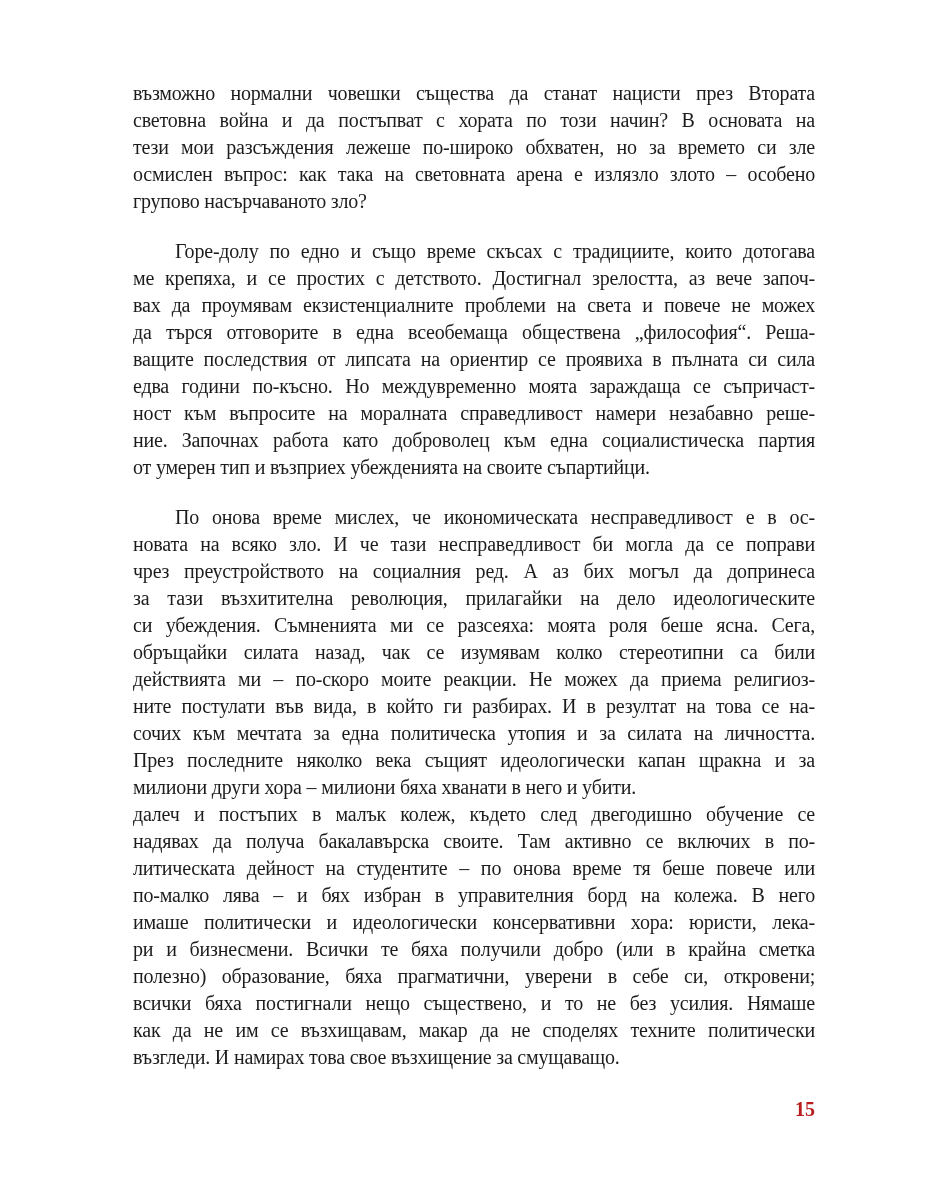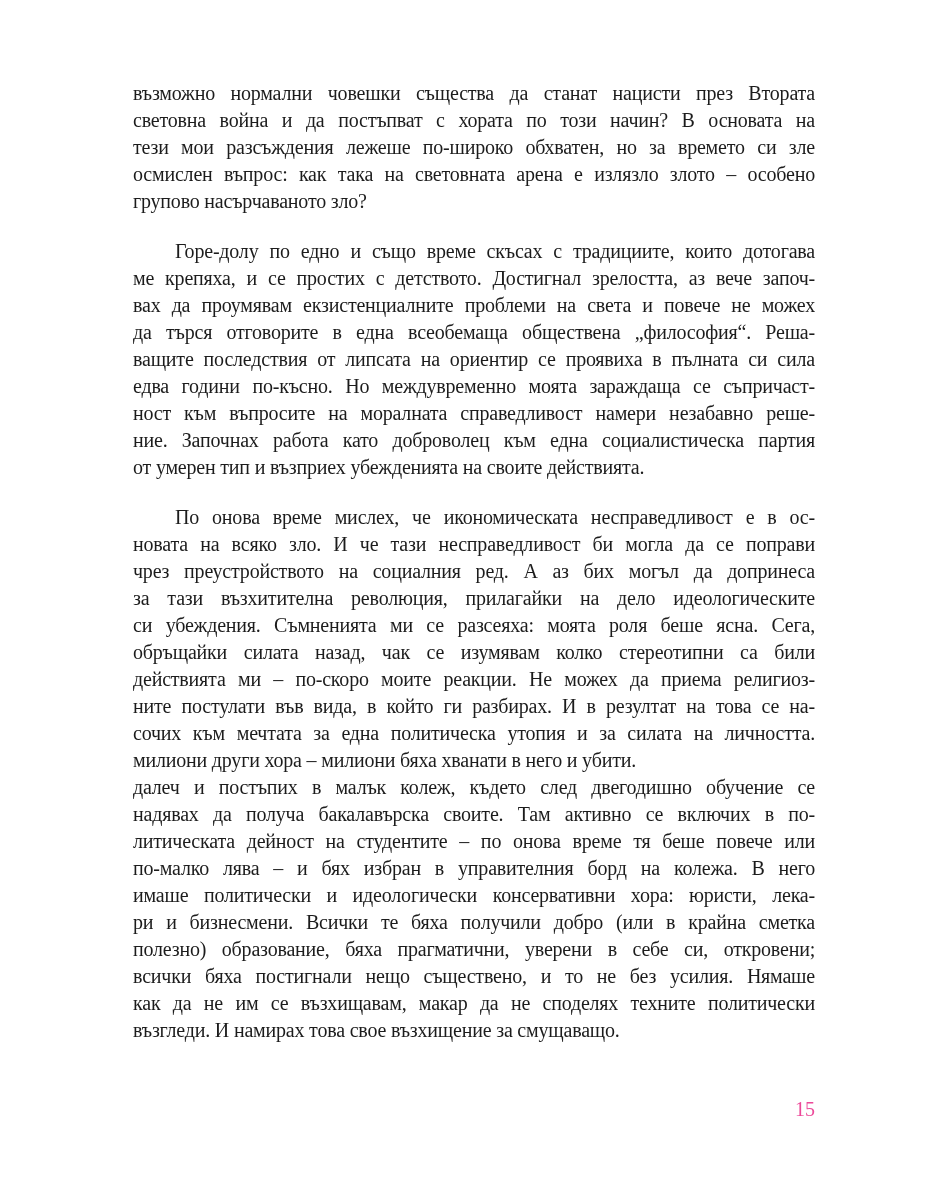--- a/index.html
+++ b/index.html
@@ -42,21 +42,22 @@
     margin-top: 23px;
   }
   .page-number {
     position: absolute;
     top: 1096px;
     left: 133px;
     width: 682px;
     text-align: right;
     font-size: 20px;
     line-height: 27px;
-    color: #ec4899;
+    color: #b91c1c;
+    font-weight: bold;
   }
 </style>
 </head>
 <body>
 
 <div class="page">
   <div class="text-block" id="text-block">
       <div class="paragraph">
         <div class="line first">възможно нормални човешки същества да станат нацисти през Втората</div>
         <div class="line">световна война и да постъпват с хората по този начин? В основата на</div>
@@ -66,32 +67,33 @@
       </div>
       <div class="paragraph indent">
         <div class="line first">Горе-долу по едно и също време скъсах с традициите, които дотогава</div>
         <div class="line">ме крепяха, и се простих с детството. Достигнал зрелостта, аз вече започ-</div>
         <div class="line">вах да проумявам екзистенциалните проблеми на света и повече не можех</div>
         <div class="line">да търся отговорите в една всеобемаща обществена „философия“. Реша-</div>
         <div class="line">ващите последствия от липсата на ориентир се проявиха в пълната си сила</div>
         <div class="line">едва години по-късно. Но междувременно моята зараждаща се съпричаст-</div>
         <div class="line">ност към въпросите на моралната справедливост намери незабавно реше-</div>
         <div class="line">ние. Започнах работа като доброволец към една социалистическа партия</div>
-        <div class="line last">от умерен тип и възприех убежденията на своите действията.</div>
+        <div class="line last">от умерен тип и възприех убежденията на своите съпартийци.</div>
       </div>
       <div class="paragraph indent">
         <div class="line first">По онова време мислех, че икономическата несправедливост е в ос-</div>
         <div class="line">новата на всяко зло. И че тази несправедливост би могла да се поправи</div>
         <div class="line">чрез преустройството на социалния ред. А аз бих могъл да допринеса</div>
         <div class="line">за тази възхитителна революция, прилагайки на дело идеологическите</div>
         <div class="line">си убеждения. Съмненията ми се разсеяха: моята роля беше ясна. Сега,</div>
         <div class="line">обръщайки силата назад, чак се изумявам колко стереотипни са били</div>
         <div class="line">действията ми – по-скоро моите реакции. Не можех да приема религиоз-</div>
         <div class="line">ните постулати във вида, в който ги разбирах. И в резултат на това се на-</div>
         <div class="line">сочих към мечтата за една политическа утопия и за силата на личността.</div>
+        <div class="line">През последните няколко века същият идеологически капан щракна и за</div>
         <div class="line last">милиони други хора – милиони бяха хванати в него и убити.</div>
       </div>
       <div class="paragraph indent">
         <div class="line">далеч и постъпих в малък колеж, където след двегодишно обучение се</div>
         <div class="line">надявах да получа бакалавърска своите. Там активно се включих в по-</div>
         <div class="line">литическата дейност на студентите – по онова време тя беше повече или</div>
         <div class="line">по-малко лява – и бях избран в управителния борд на колежа. В него</div>
         <div class="line">имаше политически и идеологически консервативни хора: юристи, лека-</div>
         <div class="line">ри и бизнесмени. Всички те бяха получили добро (или в крайна сметка</div>
         <div class="line">полезно) образование, бяха прагматични, уверени в себе си, откровени;</div>

